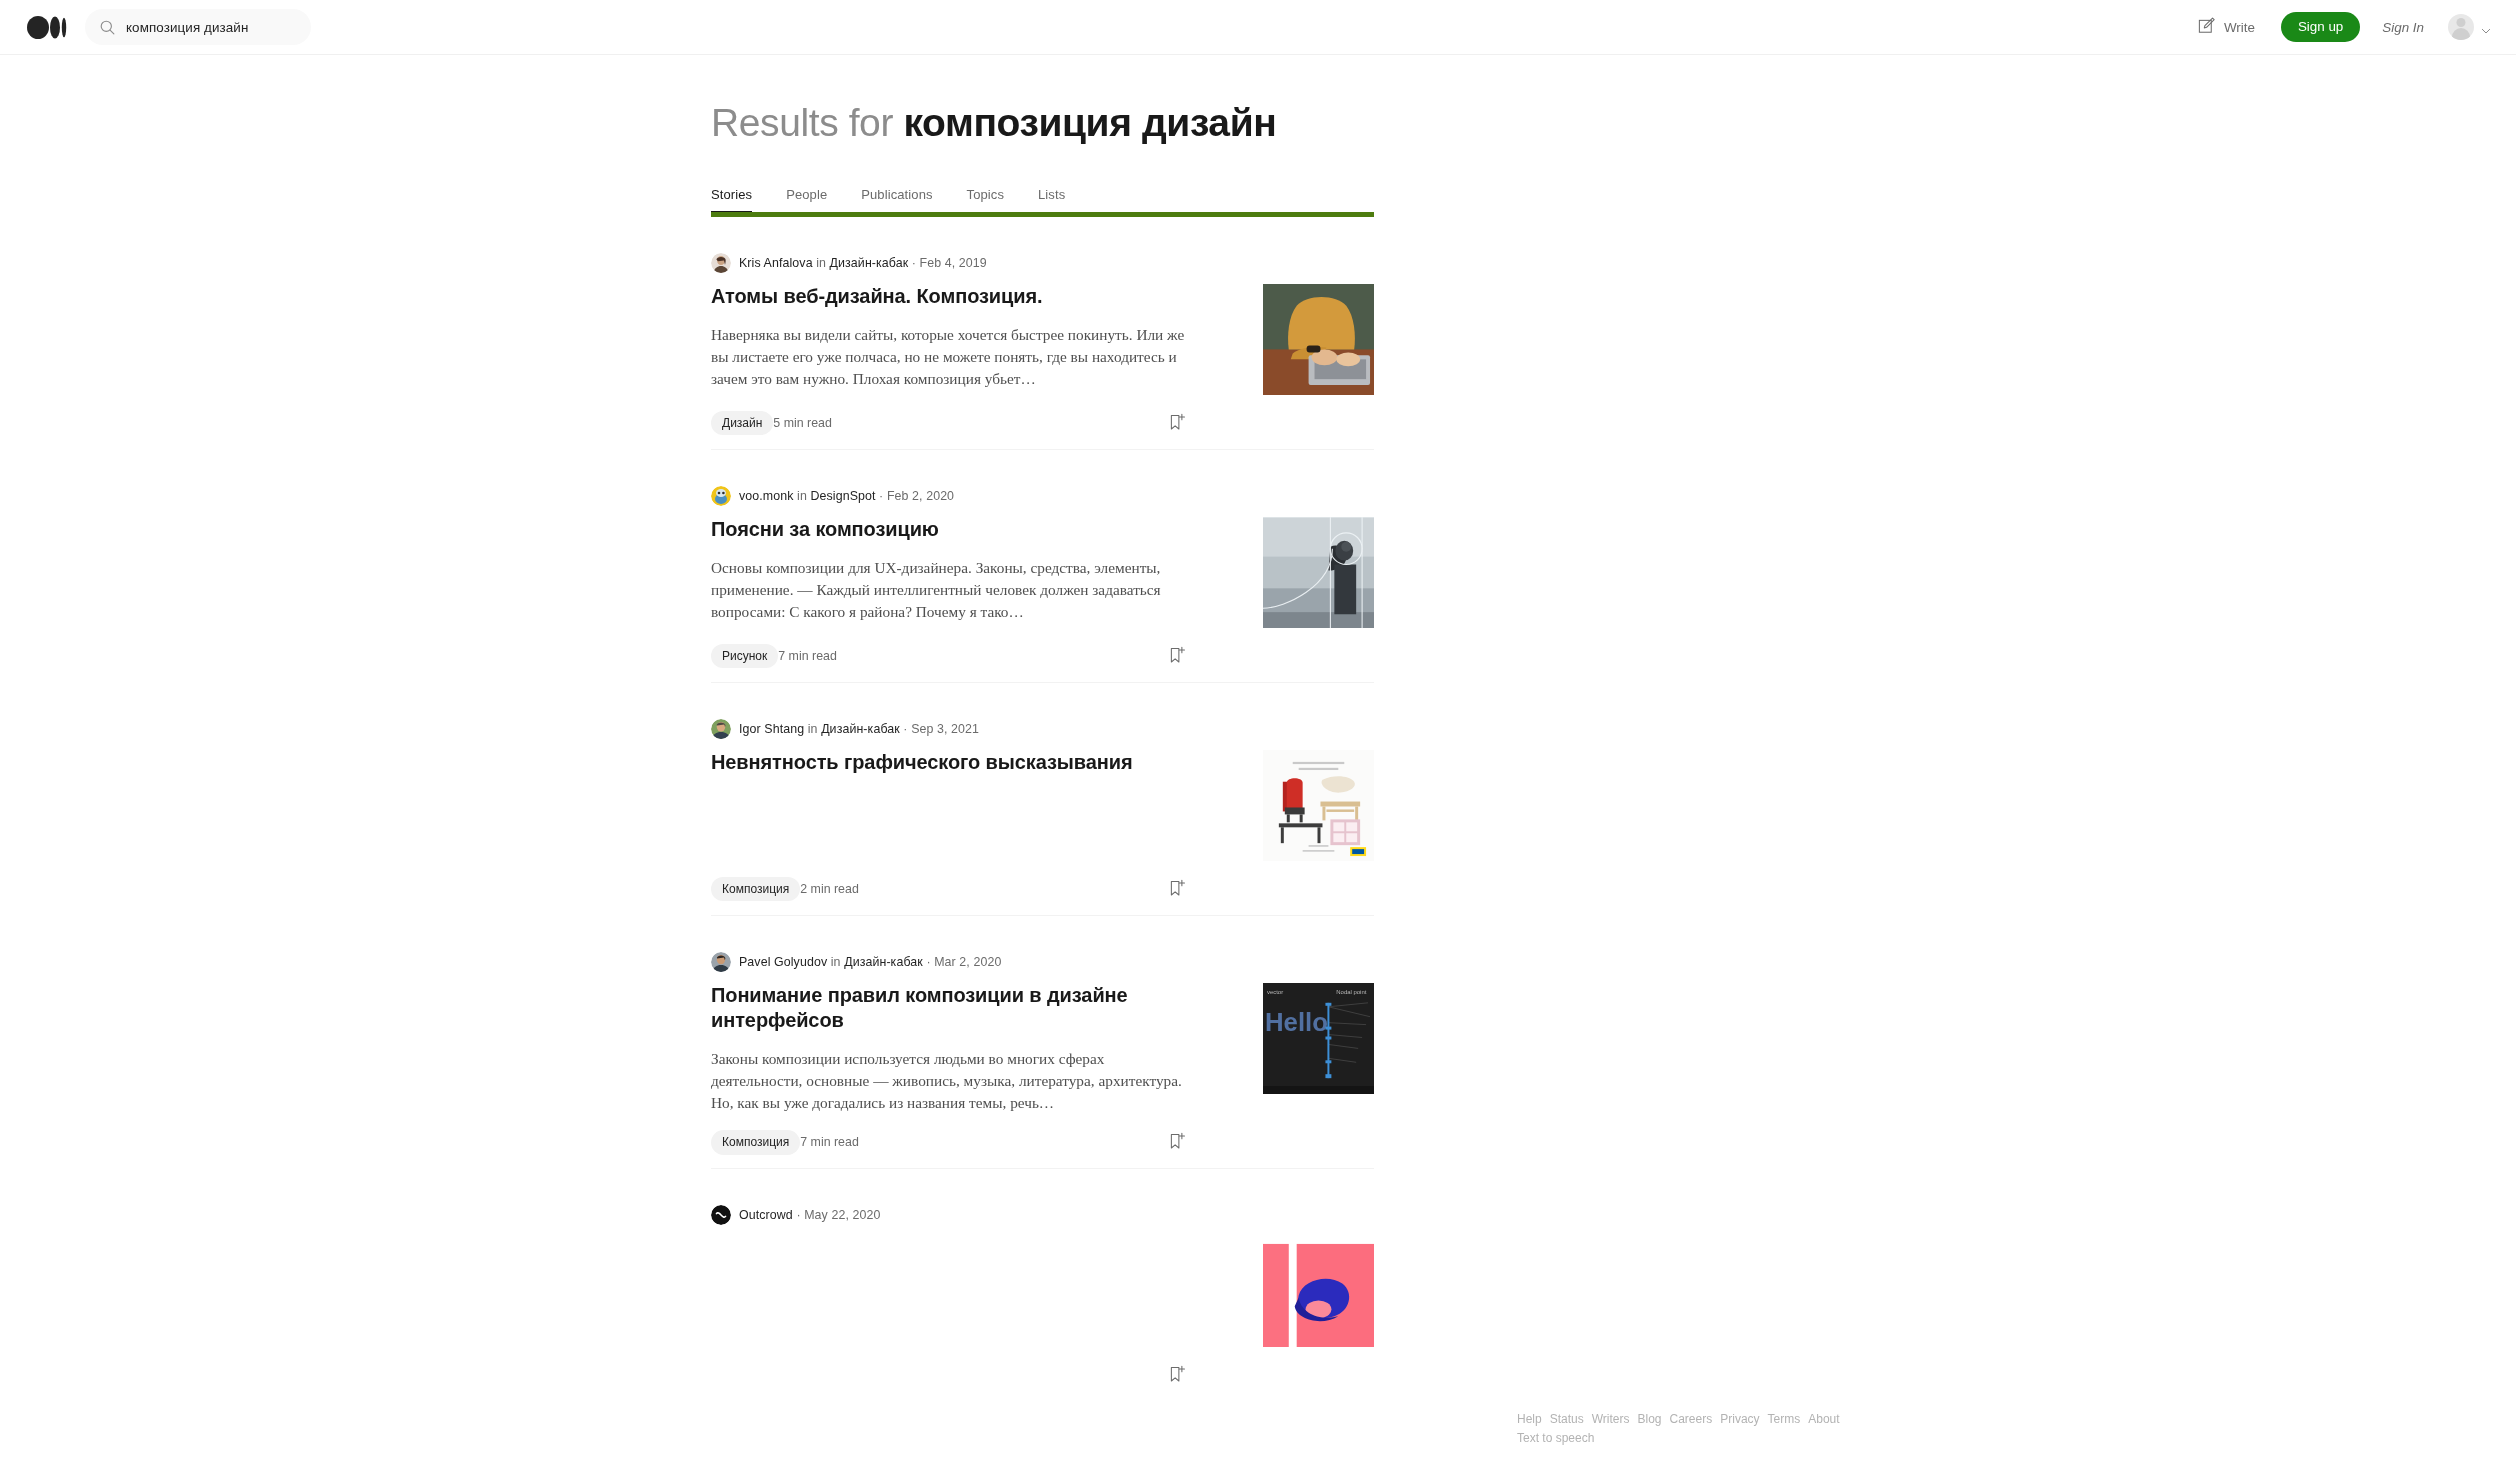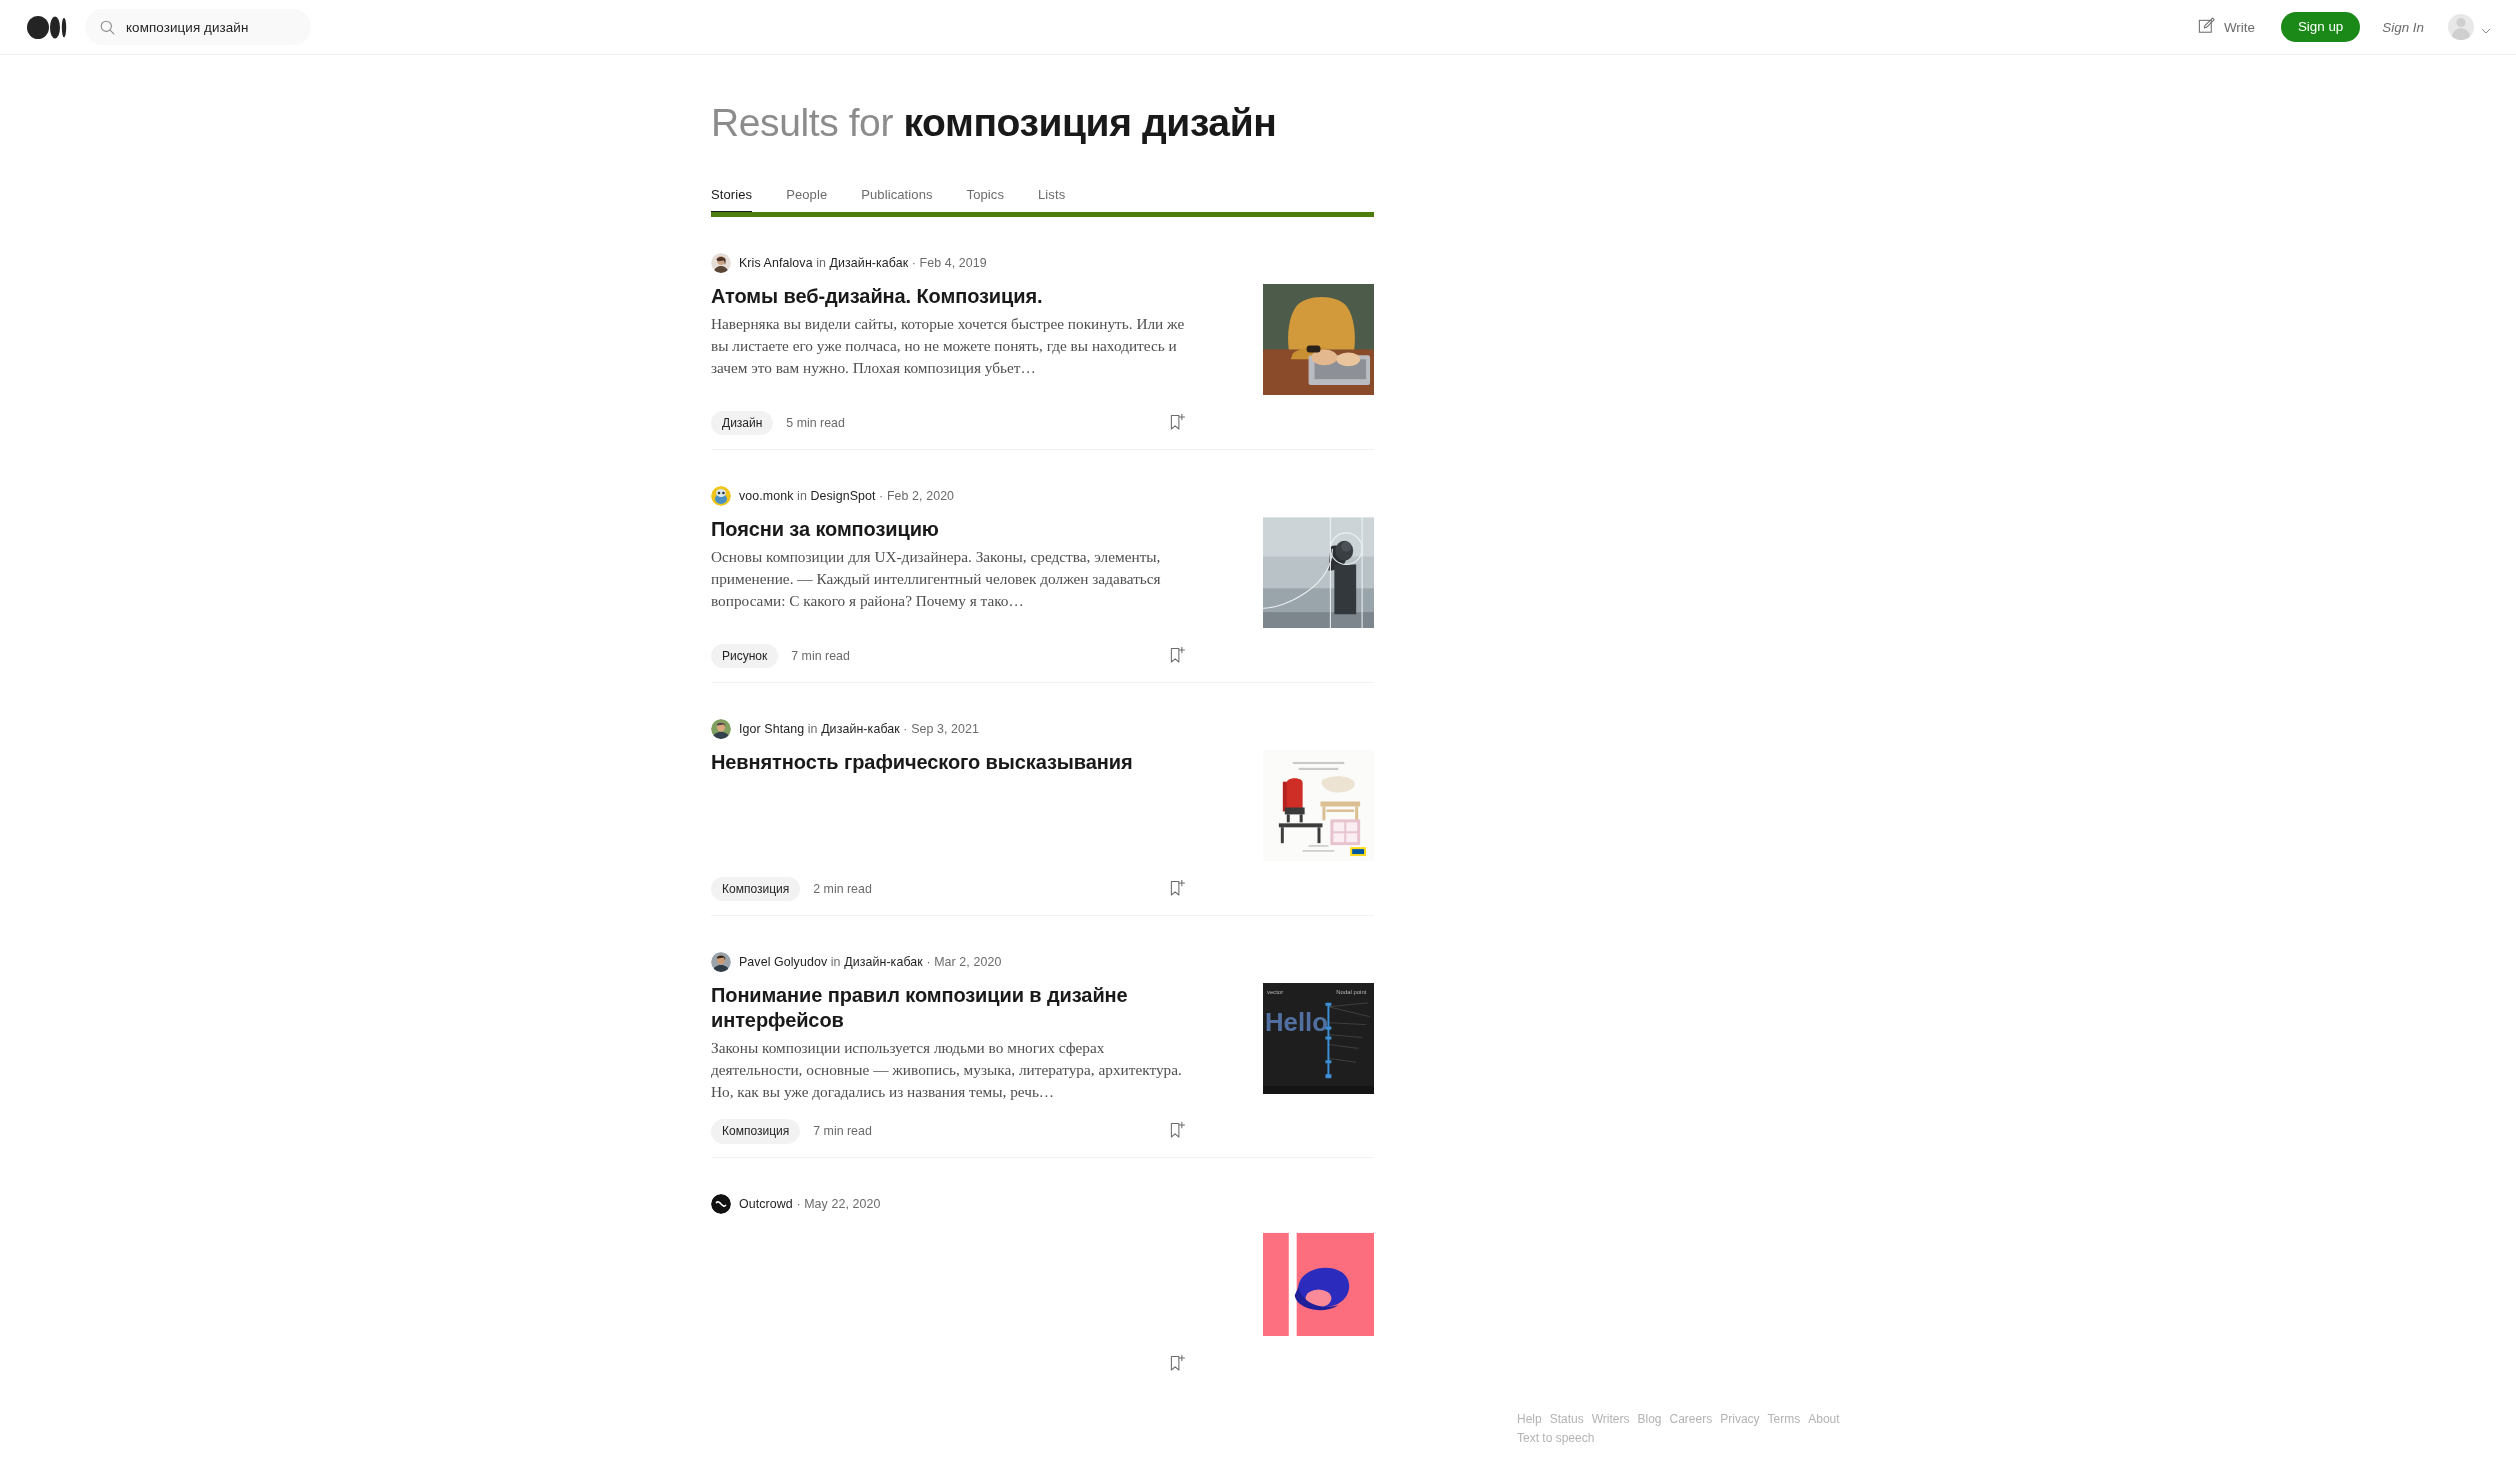--- a/index.html
+++ b/index.html
@@ -182,21 +182,21 @@
   }
   .story-text { width: 483px; flex: 0 0 auto; }
   .story-title {
     font-size: 20px;
     font-weight: 700;
     color: #191919;
     line-height: 1.25;
     letter-spacing: -0.1px;
   }
   .story-sub {
-    margin-top: 4px;
+    margin-top: 15px;
     font-family: "Liberation Serif", serif;
     font-size: 15.3px;
     color: #4f4f4f;
     line-height: 1.45;
   }
   .thumb {
     width: 111px; height: 111px;
     margin-left: auto;
     flex: 0 0 auto;
     overflow: hidden;
@@ -216,21 +216,20 @@
     background: #f2f2f2;
     border-radius: 98px;
     padding: 5px 11px;
     font-size: 12px;
     color: #242424;
     cursor: pointer;
     white-space: nowrap;
     line-height: 1.2;
   }
   .readtime {
-    margin-left: 13px;
     font-size: 12.4px;
     color: #6b6b6b;
   }
   .bookmark {
     margin-left: auto;
     margin-right: 188px;
     width: 18px; height: 20px;
     cursor: pointer;
   }
 

